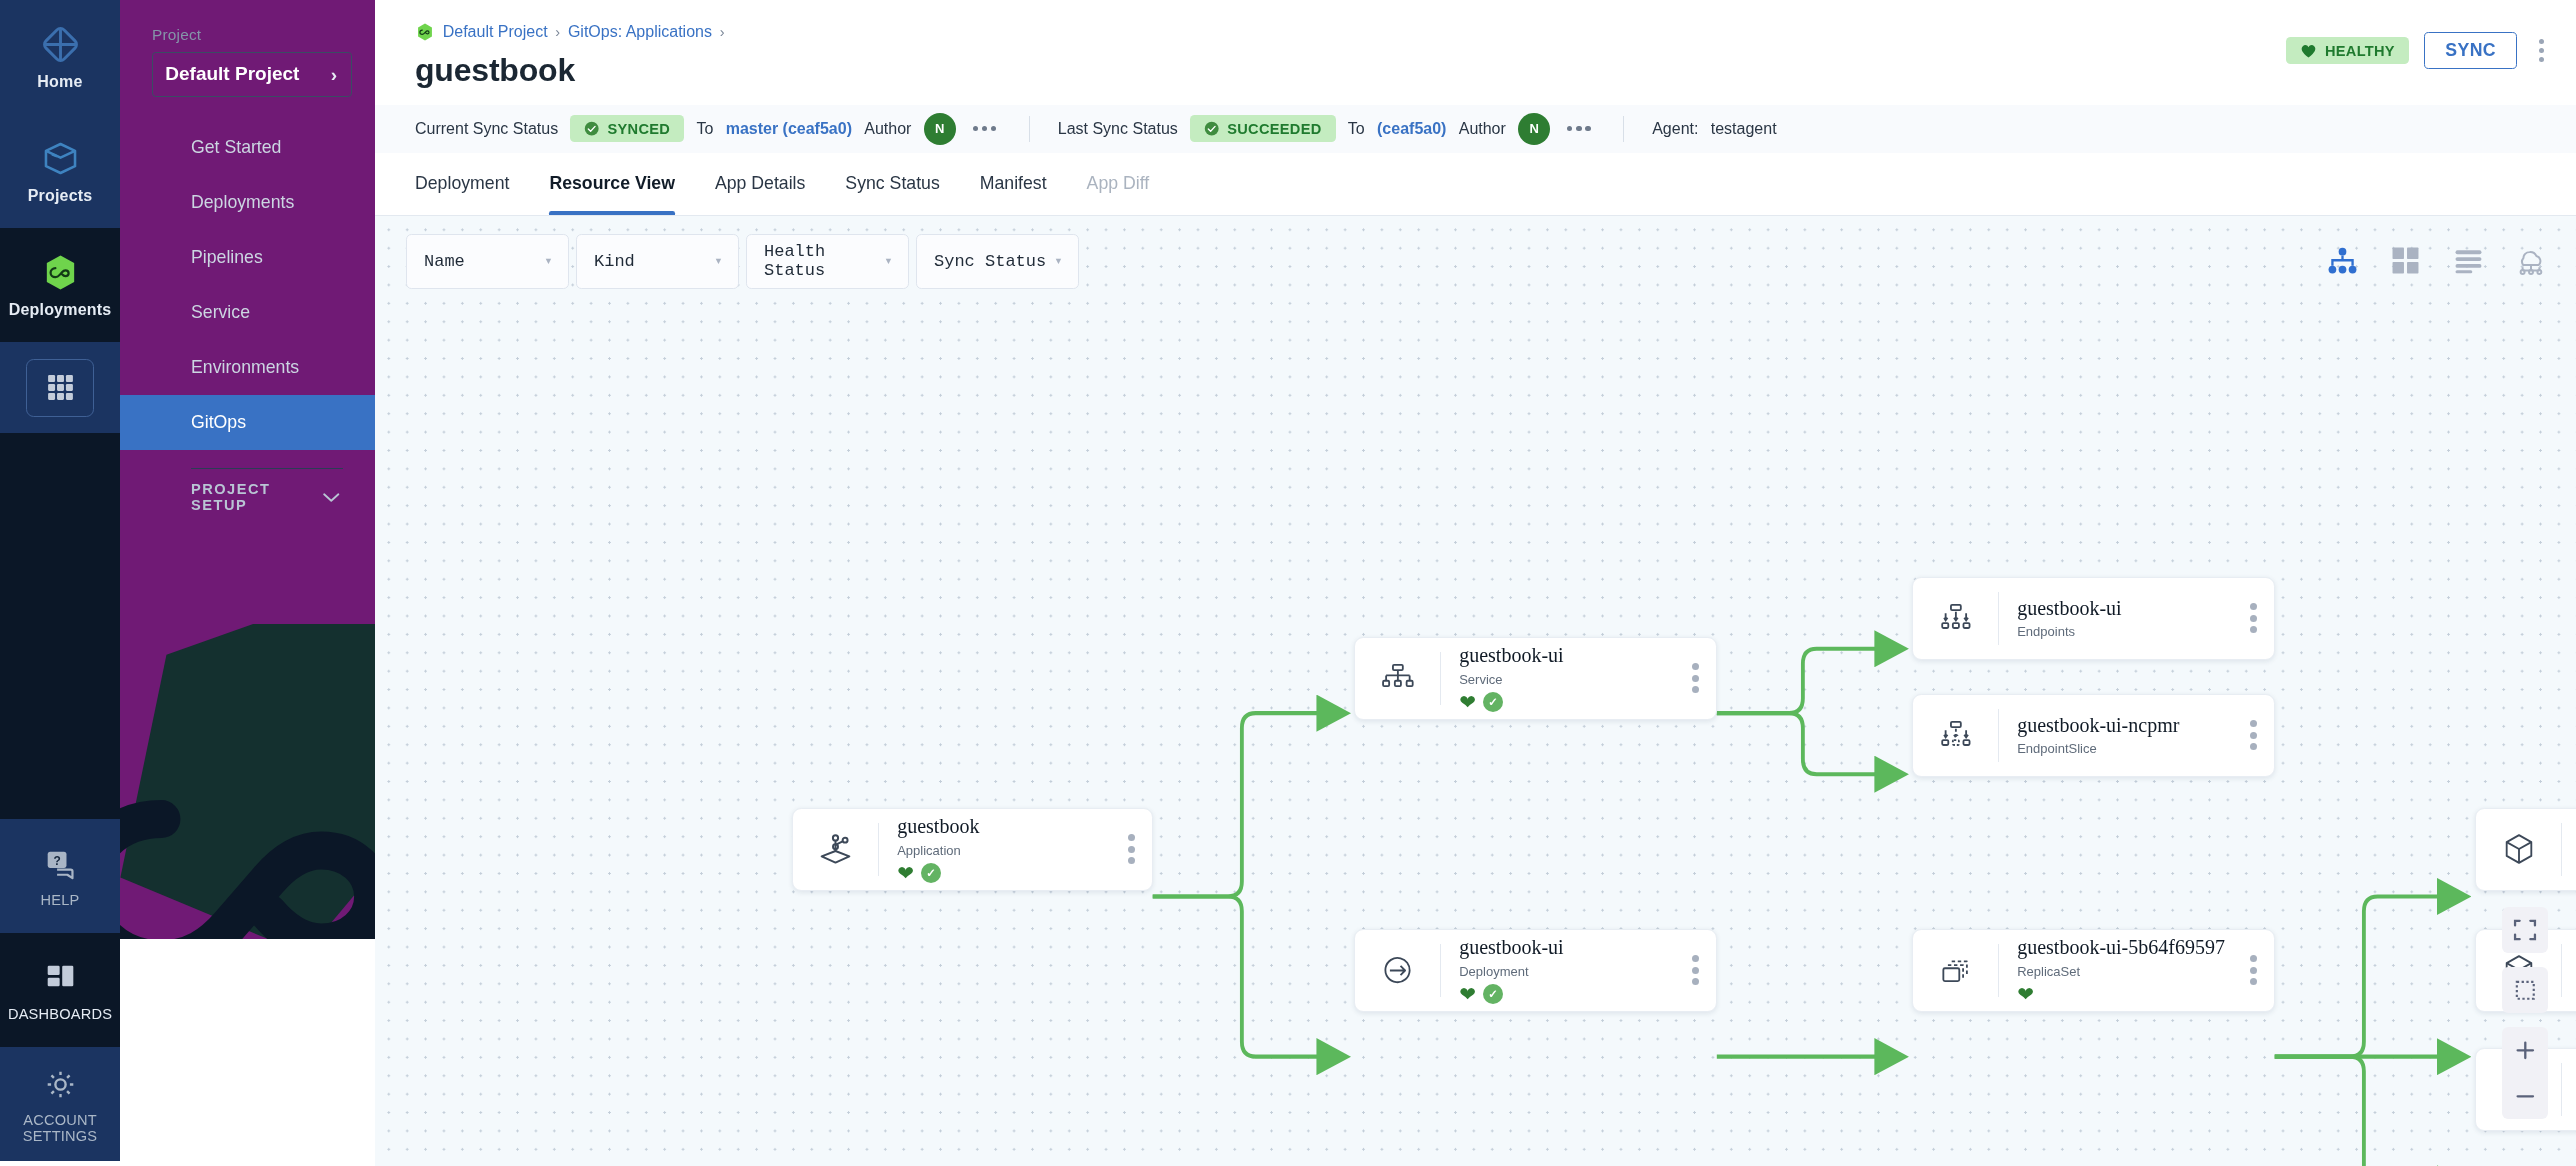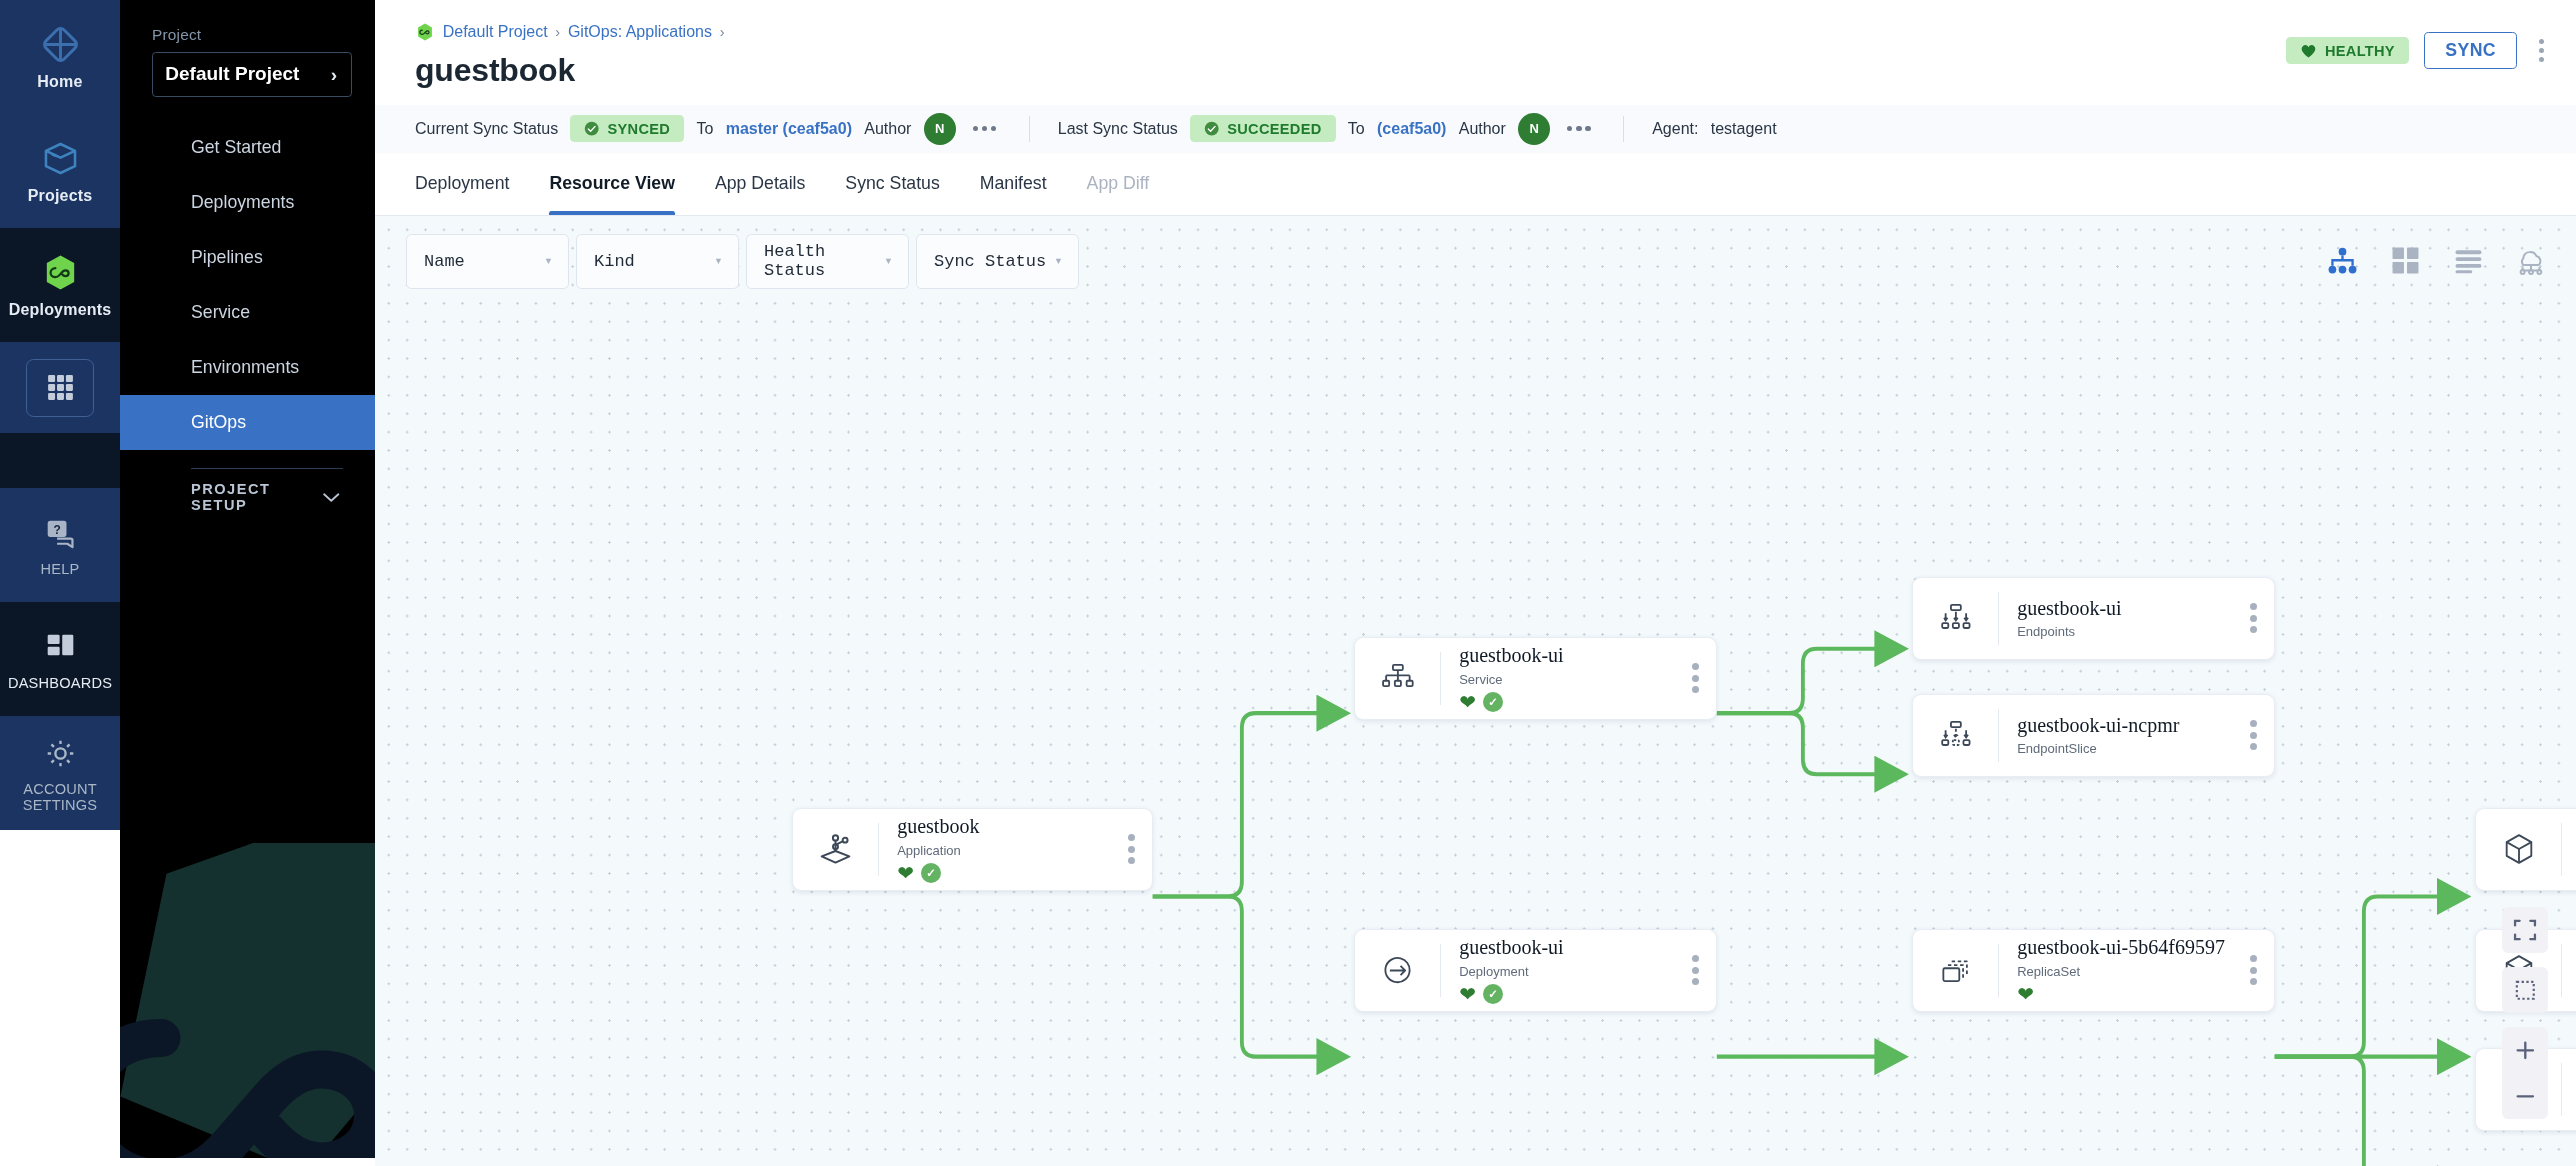--- a/index.html
+++ b/index.html
@@ -7,21 +7,21 @@
   body {
     font-family: "Liberation Sans", sans-serif;
     background:#ffffff;
     color:#1c2b3a;
     -webkit-font-smoothing:antialiased;
   }
   .app { position:relative; width:2576px; height:1167px; display:flex; }
 
   
   .rail {
-    width:120px; height:830px; background:#0b1727;
+    width:120px; height:1161px; background:#0b1727;
     display:flex; flex-direction:column; flex:0 0 120px;
     position:relative; z-index:5;
   }
   .rail-item {
     height:114px; display:flex; flex-direction:column;
     align-items:center; justify-content:center; gap:7.7px;
     color:#cfd8e3; cursor:pointer; position:relative;
   }
   .rail-item.lit { background:#1b3461; }
   .rail-item.dark { background:#0b1727; }
@@ -38,22 +38,22 @@
   }
   .apps-btn {
     width:68px;height:58px;border:0.8px solid #3f6095;border-radius:7.7px;
     display:flex;align-items:center;justify-content:center;
   }
   .rail-bottom { position:relative; z-index:3;}
   .rail-item.small .rail-label{font-size:14.6px;font-weight:400;}
 
   
   .side {
-    width:255px; flex:0 0 255px; height:1158px;
-    background:#000000; position:relative; overflow:hidden;
+    width:255px; flex:0 0 255px; height:939px;
+    background:#701a75; position:relative; overflow:hidden;
   }
   .side-inner { position:relative; z-index:2; padding:26px 0 0 0; }
   .side-kicker {
     font-size:15.4px; color:#8595a9; padding:0 0 7.7px 32px; letter-spacing:0.2px;
   }
   .proj-btn {
     margin:0 23px 0 32px; height:45px;
     border:0.8px solid #3a4c63; border-radius:3.8px;
     display:flex; align-items:center; justify-content:space-between;
     padding:0 14px 0 12.3px; cursor:pointer;

